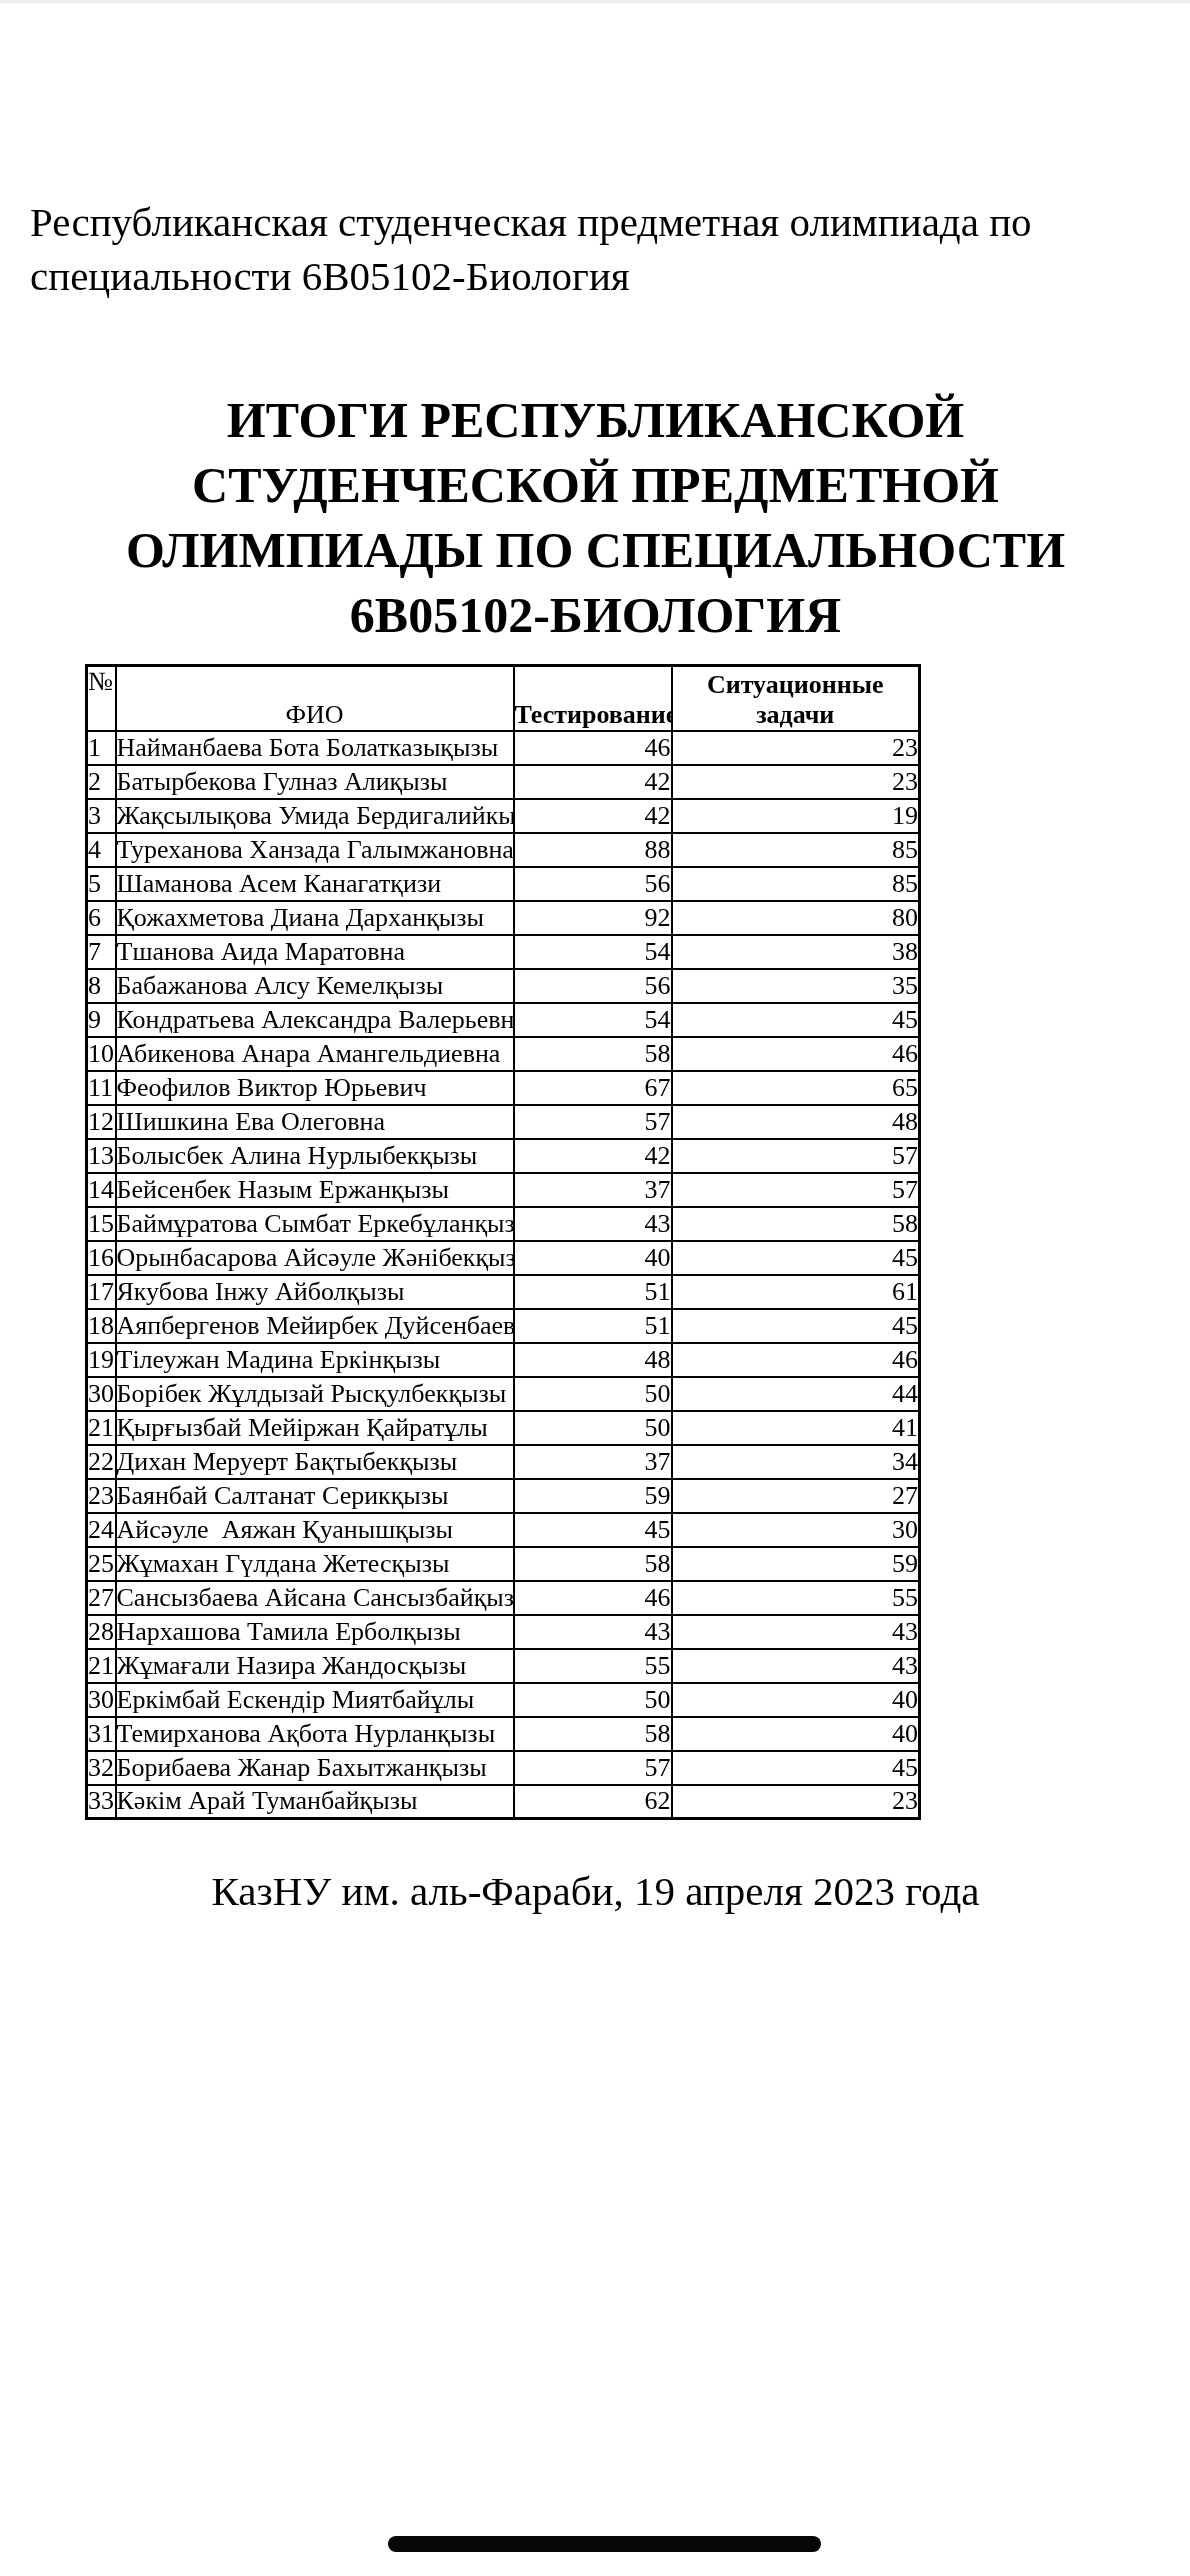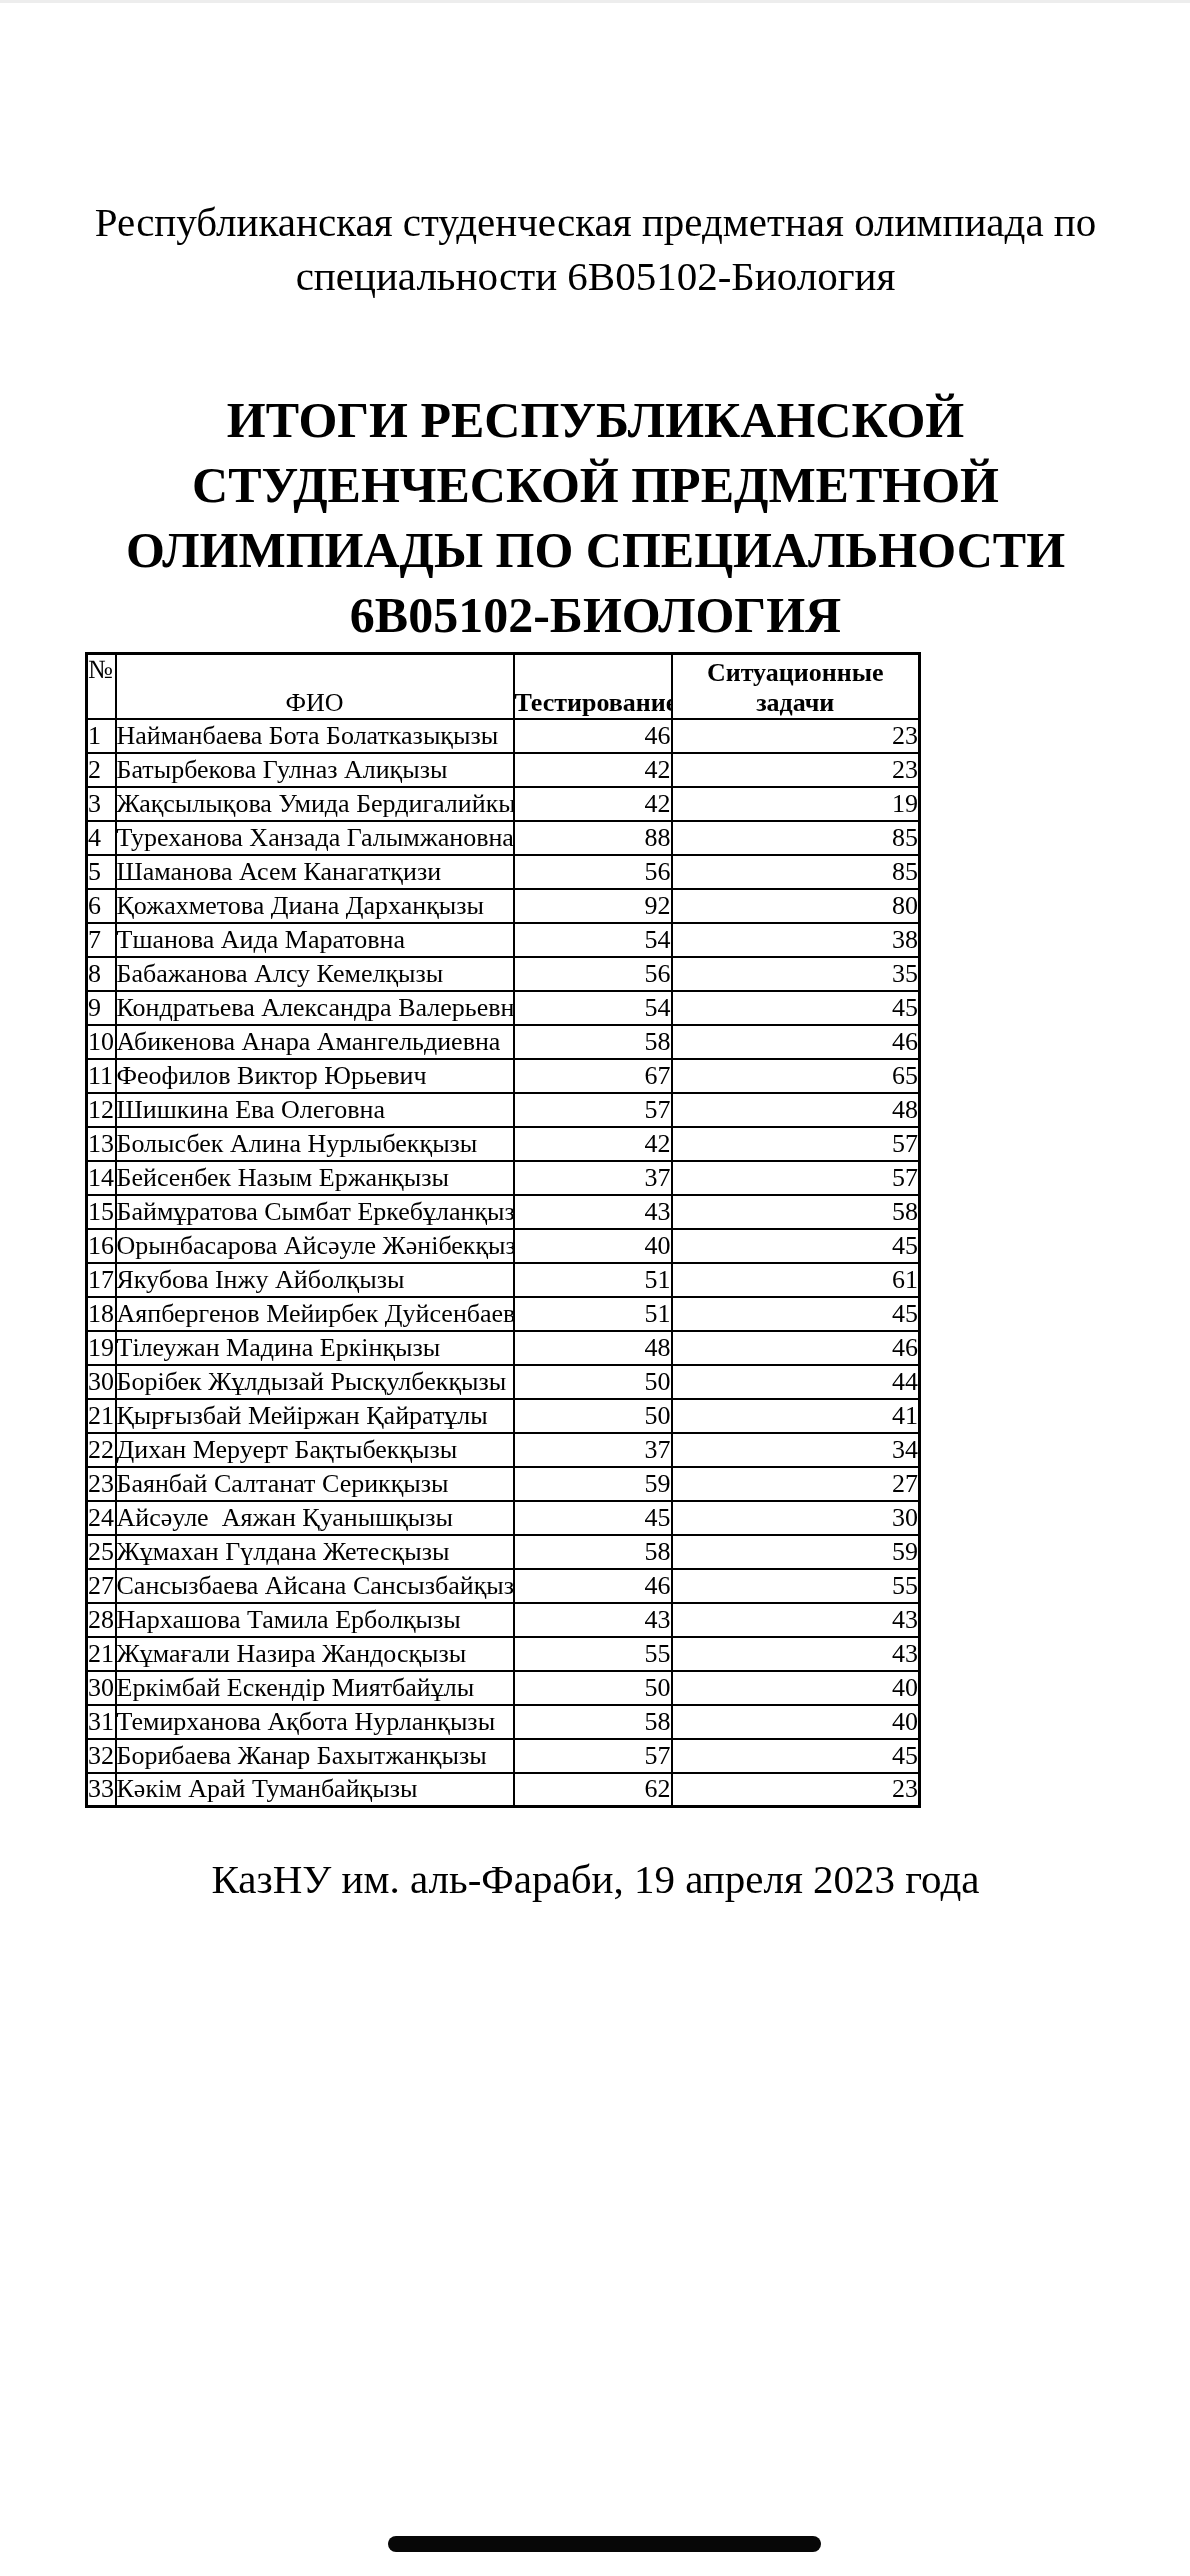--- a/index.html
+++ b/index.html
@@ -15,27 +15,27 @@
   }
   .top-edge-line {
     position: absolute;
     top: 0; left: 0;
     width: 100%;
     height: 3px;
     background: #ededed;
   }
   .doc-title {
     margin: 195px 30px 0 30px;
-    text-align: center;
+    text-align: left;
     font-size: 41px;
     line-height: 54px;
     font-weight: normal;
   }
   .main-heading {
-    margin: 85px 30px 4px 30px;
+    margin: 85px 30px 16px 30px;
     text-align: center;
     font-size: 50px;
     line-height: 65px;
     font-weight: bold;
   }
   table.results {
     margin-left: 85px;
     margin-top: 4px;
     width: 833px;
     border-collapse: collapse;

